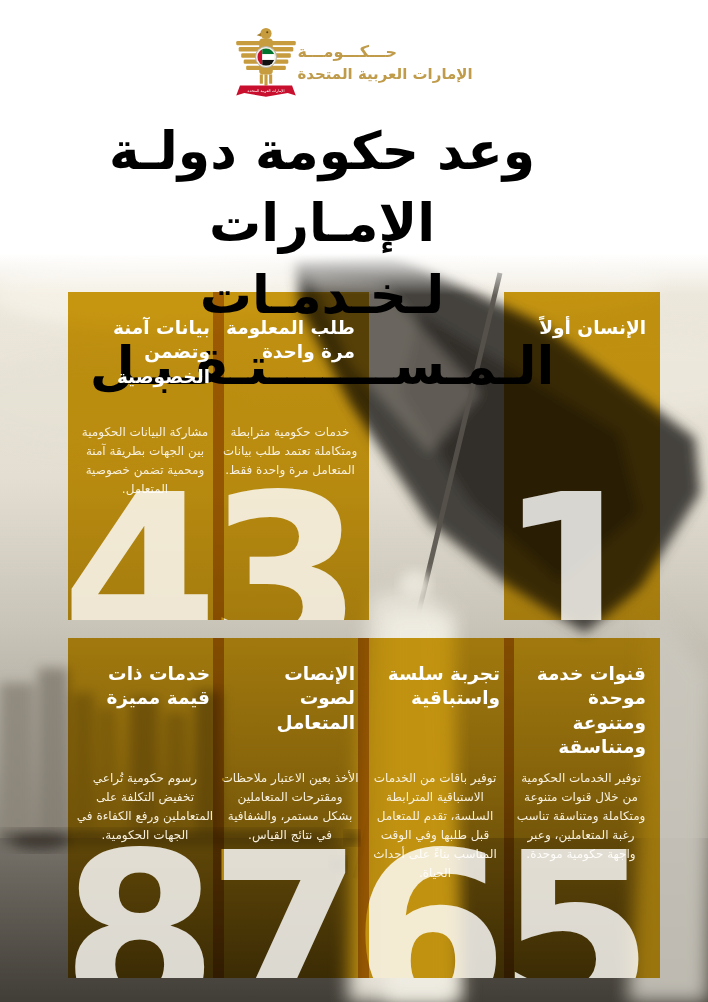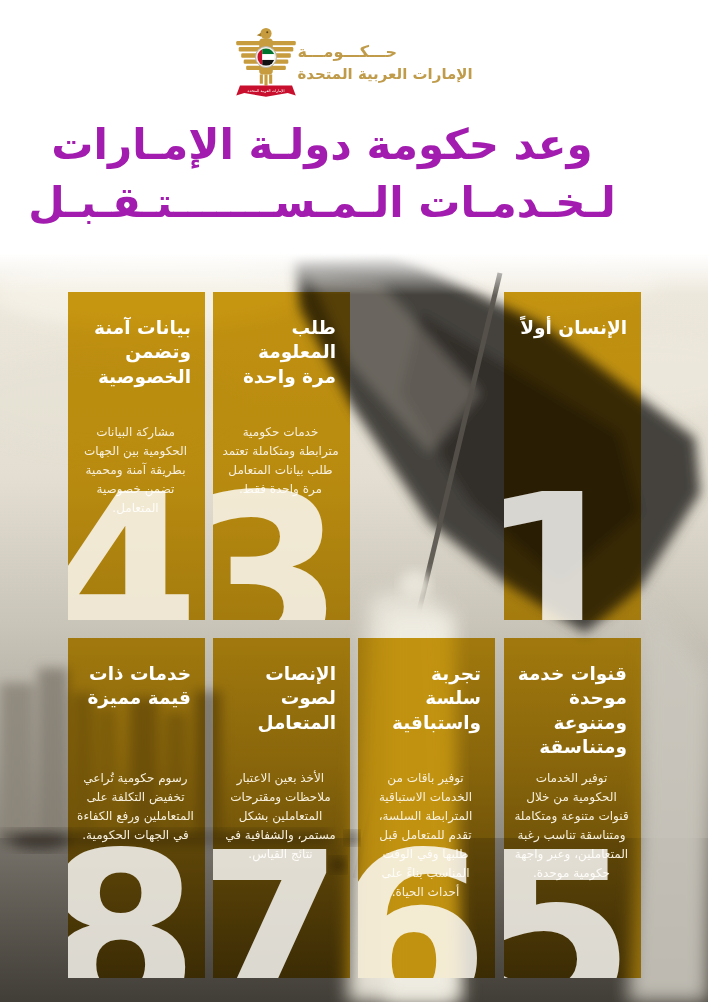--- a/index.html
+++ b/index.html
@@ -9,24 +9,24 @@
   }
   
   .photo{position:absolute;left:0;top:253px;width:708px;height:749px;}
   
   .gov-logo{position:absolute;top:24px;left:0;right:0;display:flex;justify-content:center;align-items:center;}
   .emblem{width:62px;height:76px;flex:0 0 auto;}
   .logo-text{direction:rtl;text-align:left;color:#bf9b4a;}
   .logo-text .l1{font-size:16px;font-weight:bold;line-height:1.5;}
   .logo-text .l2{font-size:15px;font-weight:bold;line-height:1.4;}
   
-  .main-title{position:absolute;top:116px;left:0;width:644px;text-align:center;color:#a21caf;
-    direction:rtl;font-weight:bold;font-size:42px;line-height:1.38;}
-  
-  .card{position:absolute;width:137px;overflow:hidden;direction:rtl;}
+  .main-title{position:absolute;top:116px;left:0;width:644px;text-align:center;color:#000000;
+    direction:rtl;font-weight:bold;font-size:52px;line-height:1.38;}
+  
+  .card{position:absolute;width:156px;overflow:hidden;direction:rtl;}
   .card-bg{position:absolute;inset:0;background:#cf9f12;mix-blend-mode:multiply;}
   .card .ttl{position:relative;padding:24px 14px 0 12px;color:#ffffff;font-weight:bold;
     font-size:18.5px;line-height:1.32;text-align:right;}
   .card .dsc{position:absolute;top:131px;right:10px;left:8px;color:#f7f0de;
     font-size:12px;line-height:1.58;text-align:center;}
   .card .num{position:absolute;bottom:-70px;right:6px;font-size:225px;line-height:1;
     font-weight:bold;color:rgba(255,255,255,0.82);direction:ltr;}
   .r1{top:292px;height:328px;} .r2{top:638px;height:340px;}
   .c1{left:68px;} .c2{left:213px;} .c3{left:358px;} .c4{left:504px;}
 </style>

